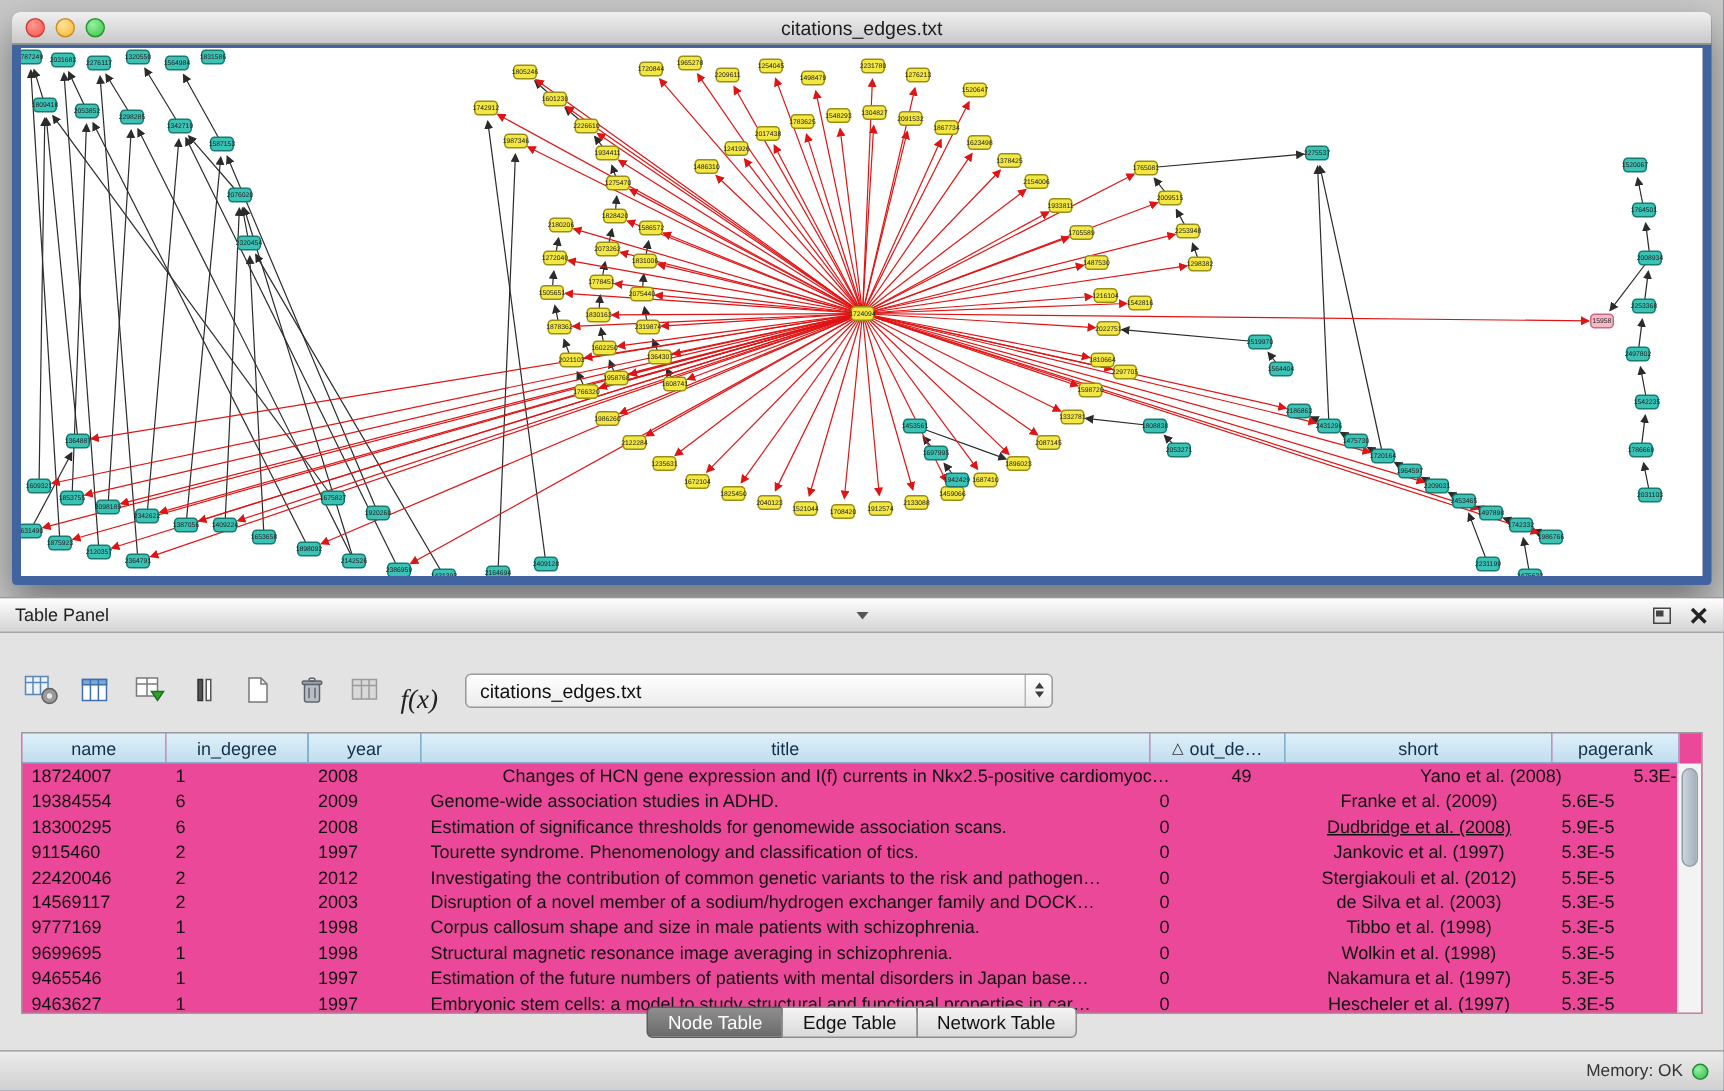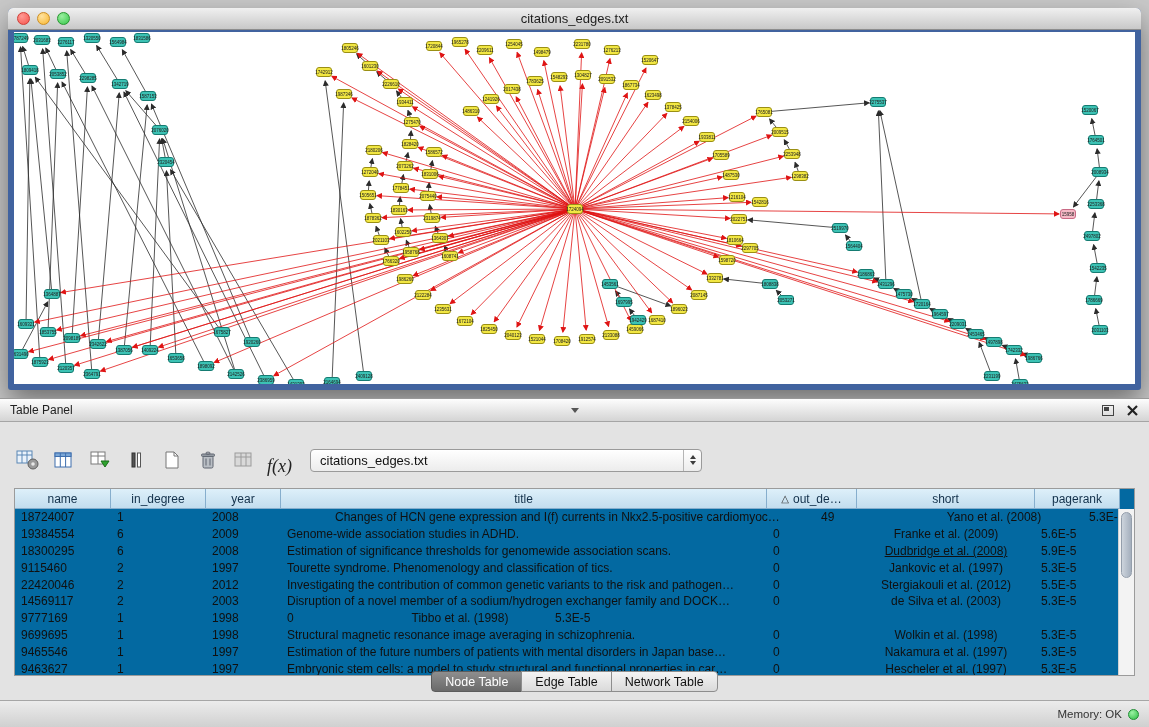--- a/index.html
+++ b/index.html
@@ -68,21 +68,21 @@
     box-shadow:inset 0 1px 0 #fff;
   }
   .combo-text{ flex:1; padding-left:9px; overflow:hidden; white-space:nowrap; }
   .combo-step{ width:18px; height:100%; border-left:1px solid #b5b5b5;
     display:flex; flex-direction:column; align-items:center; justify-content:center; gap:2px; }
   .tri-up  { width:0;height:0;border-left:3.5px solid transparent;border-right:3.5px solid transparent;border-bottom:4.5px solid #3c3c3c; }
   .tri-down{ width:0;height:0;border-left:3.5px solid transparent;border-right:3.5px solid transparent;border-top:4.5px solid #3c3c3c; }
 
   .table-wrap{
     position:absolute; left:14px; top:89px; width:1121px; height:188px;
-    background:#0369a1; border:1px solid #9b9b9b;
+    background:#ec4899; border:1px solid #9b9b9b;
   }
   .thead{ display:flex; height:20px; }
   .th{
     border-right:1px solid #86aecd; border-bottom:1px solid #86aecd;
     background:linear-gradient(#def0fa,#c2ddee);
     font-size:12px; color:#12304a;
     display:flex; align-items:center; justify-content:center;
     overflow:hidden; white-space:nowrap; flex:none;
   }
   .th .sort{ font-size:10px; margin-right:4px; color:#333; }
@@ -1015,20 +1015,21 @@
           <div class="td" style="width: 75px;">2003</div>
           <div class="td" style="width: 486px;">Disruption of a novel member of a sodium/hydrogen exchanger family and DOCK…</div>
           <div class="td" style="width: 90px;">0</div>
           <div class="td ctr" style="width: 178px;">de Silva et al. (2003)</div>
           <div class="td" style="width: 85px;">5.3E-5</div>
         </div>
         <div class="tr">
           <div class="td" style="width: 96px;">9777169</div>
           <div class="td" style="width: 95px;">1</div>
           <div class="td" style="width: 75px;">1998</div>
+          <div class="td" style="width: 486px;">Corpus callosum shape and size in male patients with schizophrenia.</div>
           <div class="td" style="width: 90px;">0</div>
           <div class="td ctr" style="width: 178px;">Tibbo et al. (1998)</div>
           <div class="td" style="width: 85px;">5.3E-5</div>
         </div>
         <div class="tr">
           <div class="td" style="width: 96px;">9699695</div>
           <div class="td" style="width: 95px;">1</div>
           <div class="td" style="width: 75px;">1998</div>
           <div class="td" style="width: 486px;">Structural magnetic resonance image averaging in schizophrenia.</div>
           <div class="td" style="width: 90px;">0</div>

